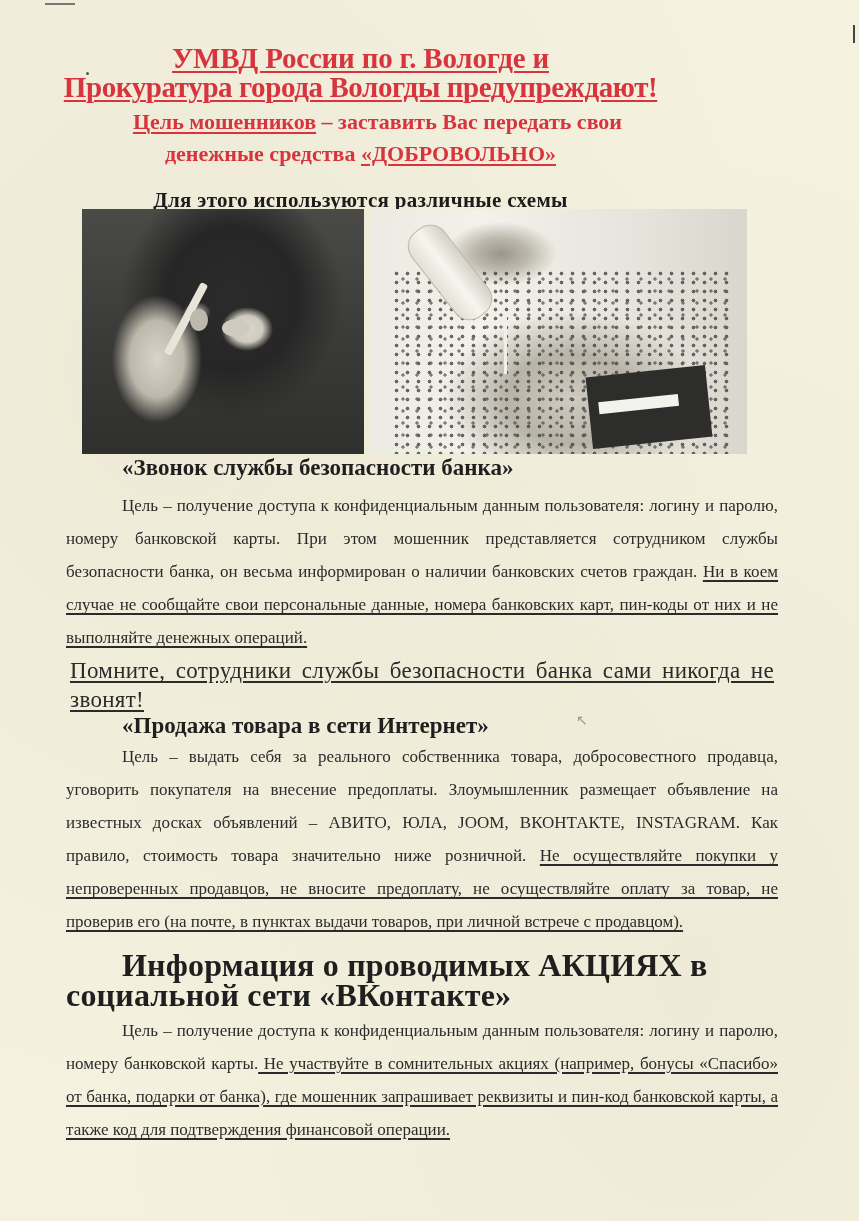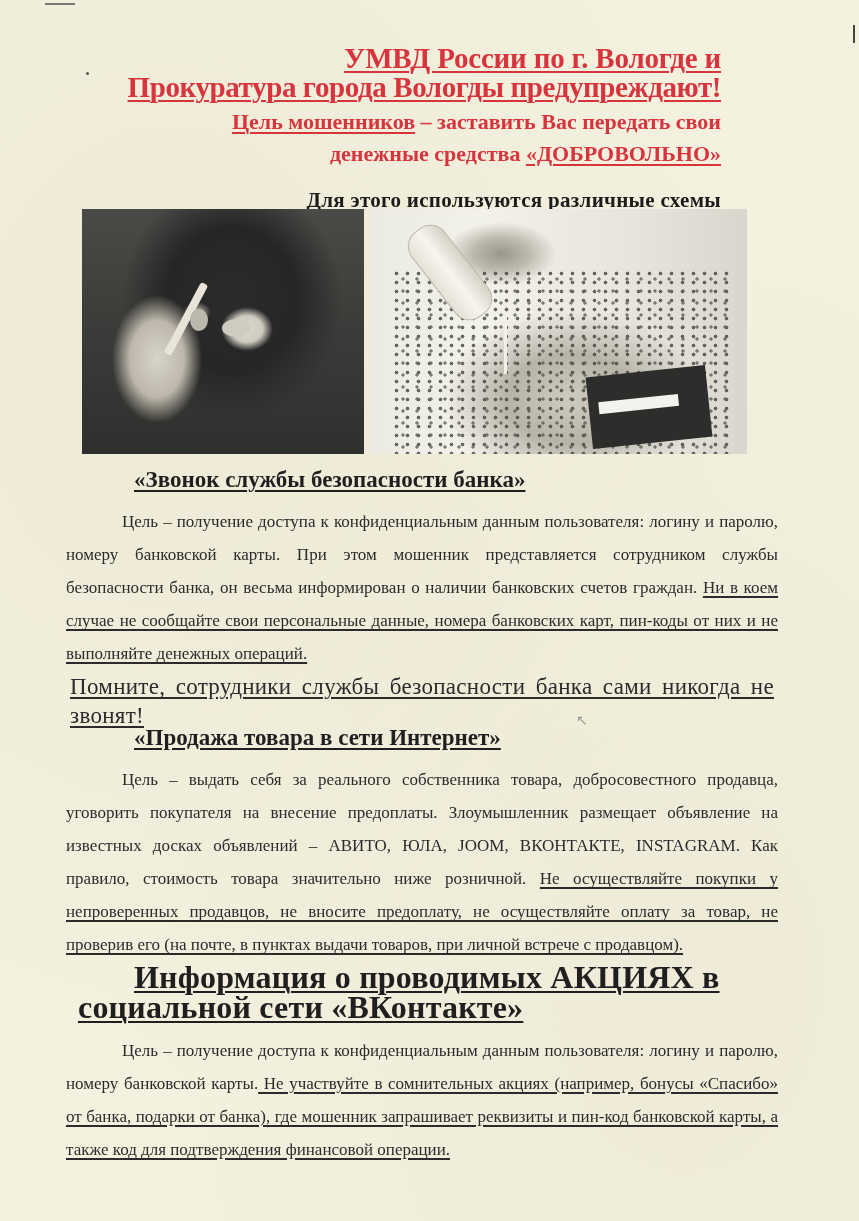--- a/index.html
+++ b/index.html
@@ -41,21 +41,21 @@
       left: 86px; top: 72px;
       width: 3px; height: 3px;
       background: #555;
       border-radius: 50%;
     }
 
     .header {
       position: absolute;
       left: 0; top: 40px;
       width: 721px;
-      text-align: right;
+      text-align: center;
     }
     .h-line {
       color: #d8343e;
       font-weight: bold;
       font-family: "Liberation Serif", serif;
       line-height: 1;
       white-space: nowrap;
     }
     .h1 {
       font-size: 29px;
@@ -191,25 +191,24 @@
     .section {
       position: absolute;
       left: 66px;
       width: 712px;
     }
     .sec-title {
       font-family: "Liberation Sans Narrow", "Liberation Serif", serif;
       font-weight: bold;
       font-size: 23px;
       color: #1f1f1f;
-      text-decoration: underline;
       text-decoration-thickness: 2px;
       text-underline-offset: 3px;
       line-height: 1.15;
-      margin: 12px;
+      margin: 0;
     }
     .para {
       font-size: 17px;
       line-height: 33px;
       text-align: justify;
       margin: 0;
       color: #2b2b2b;
     }
     .para .indent {
       display: inline-block;

